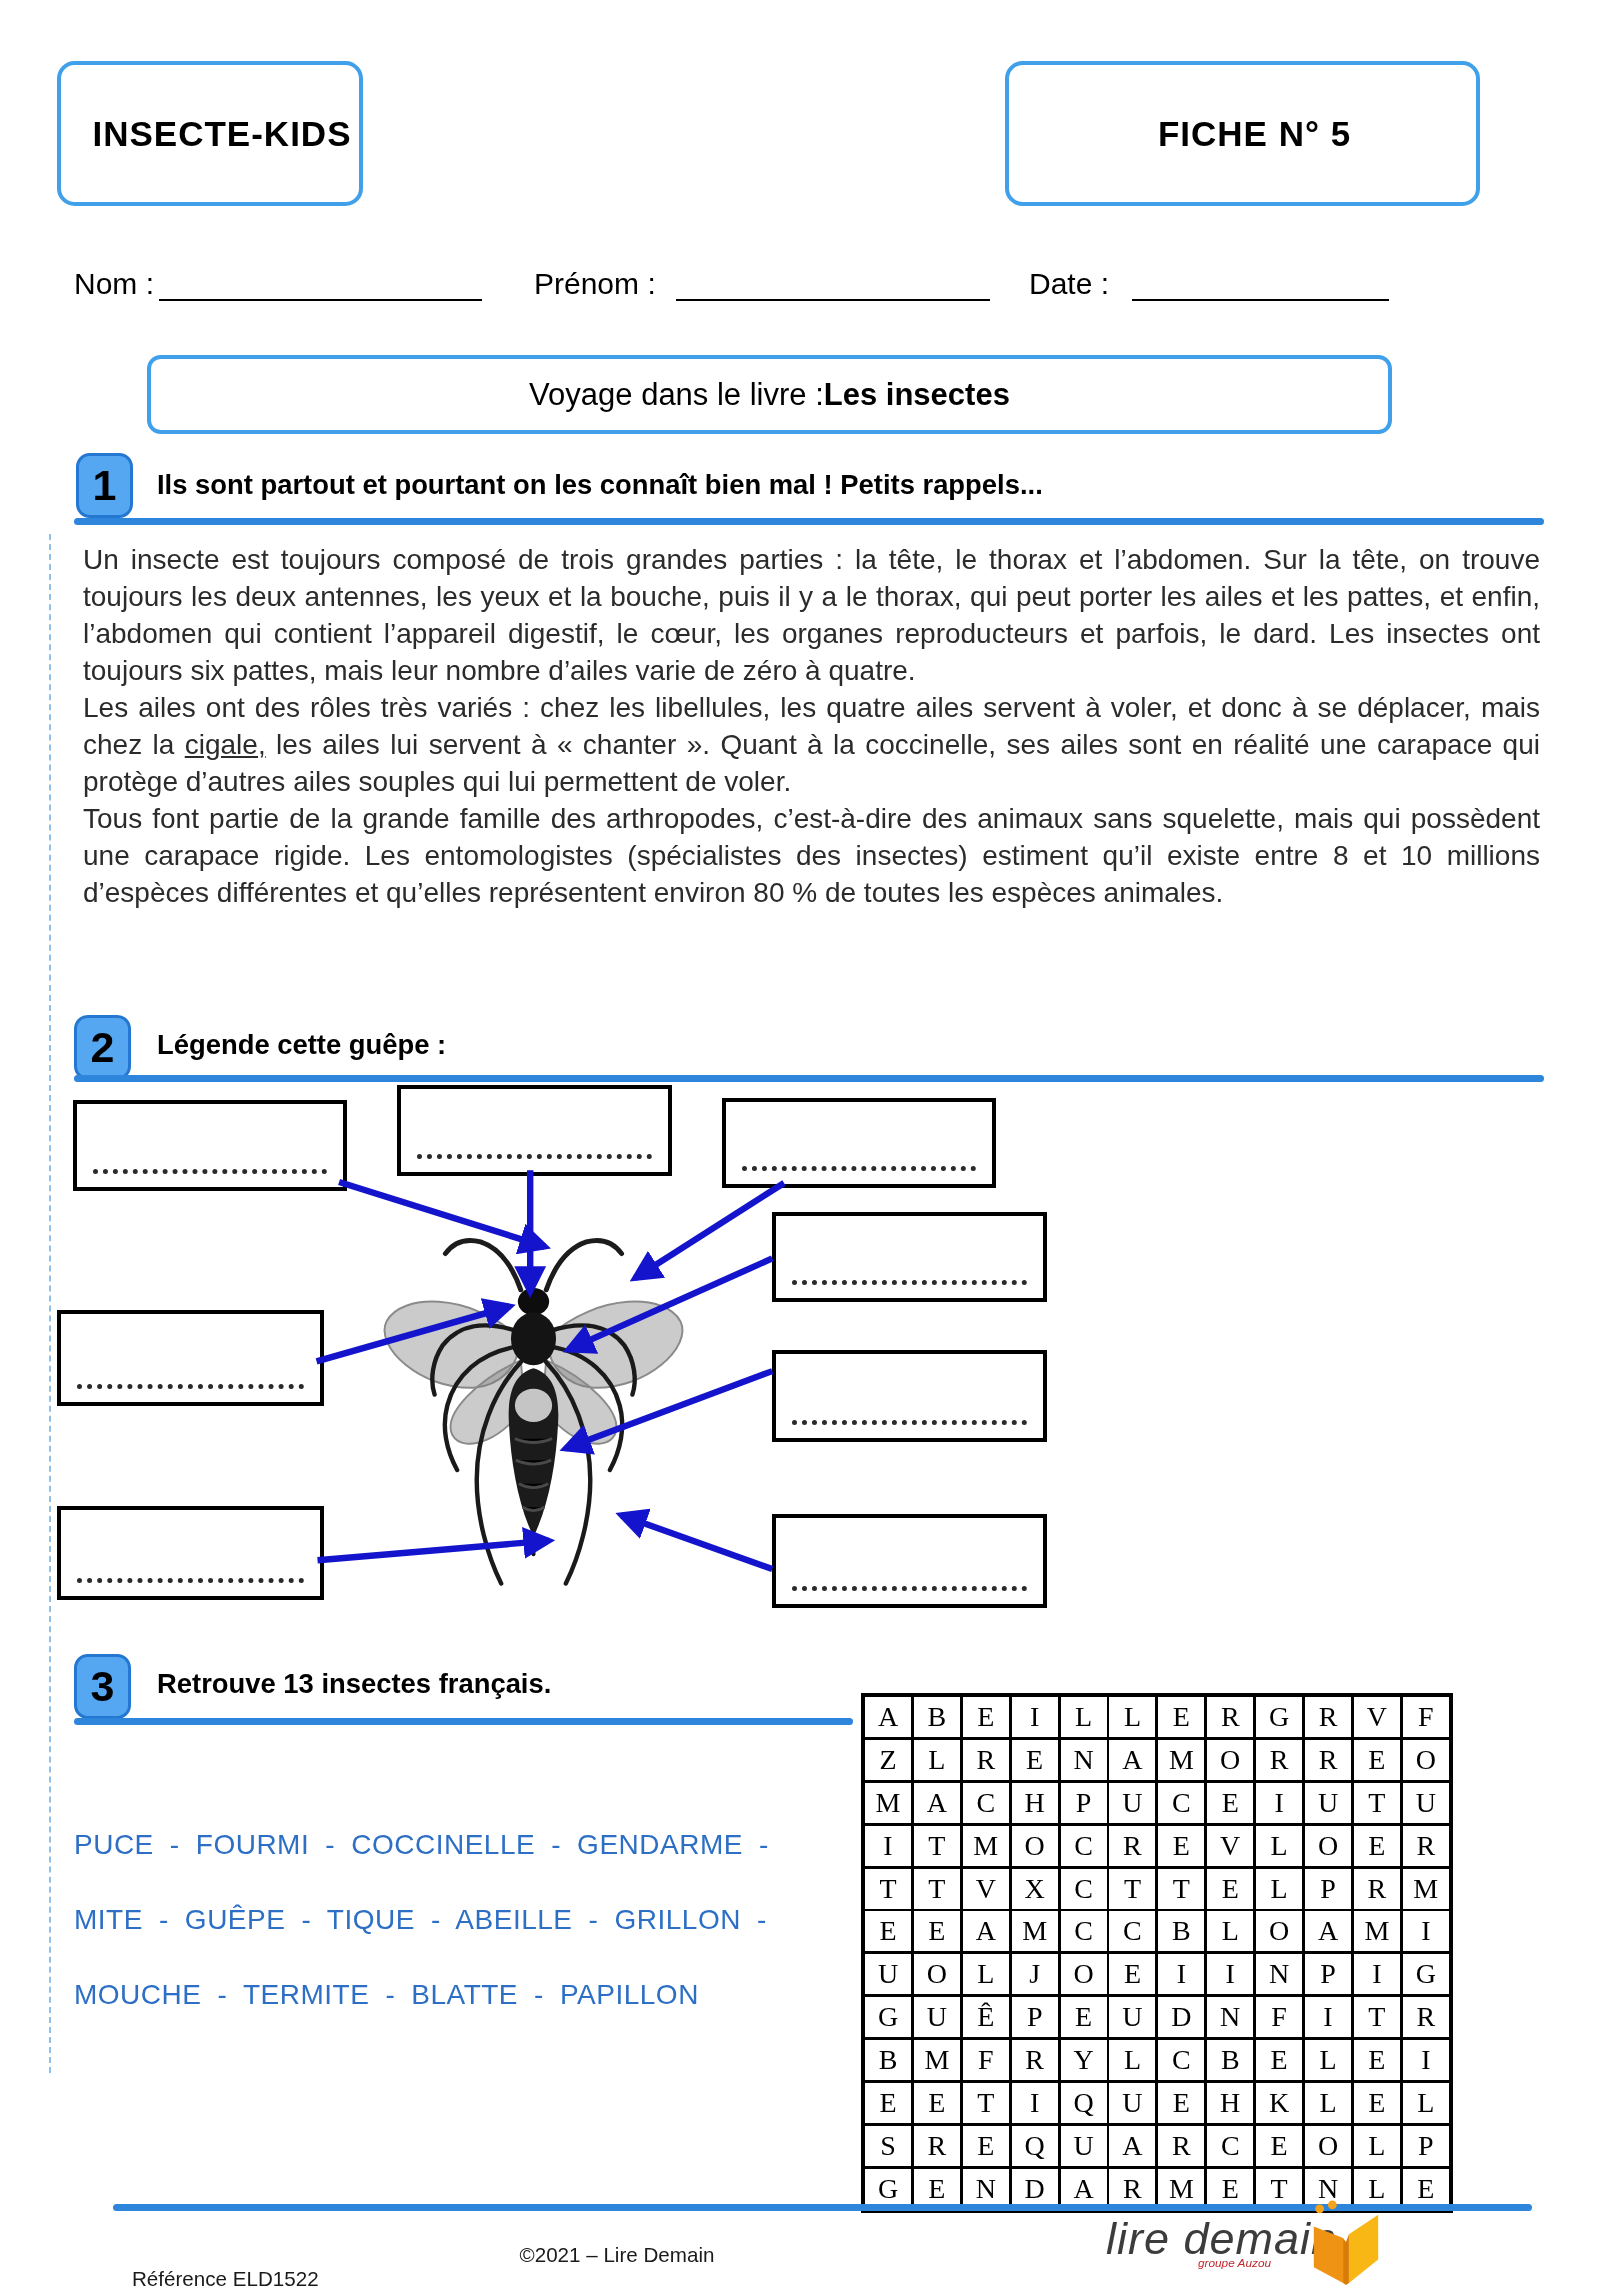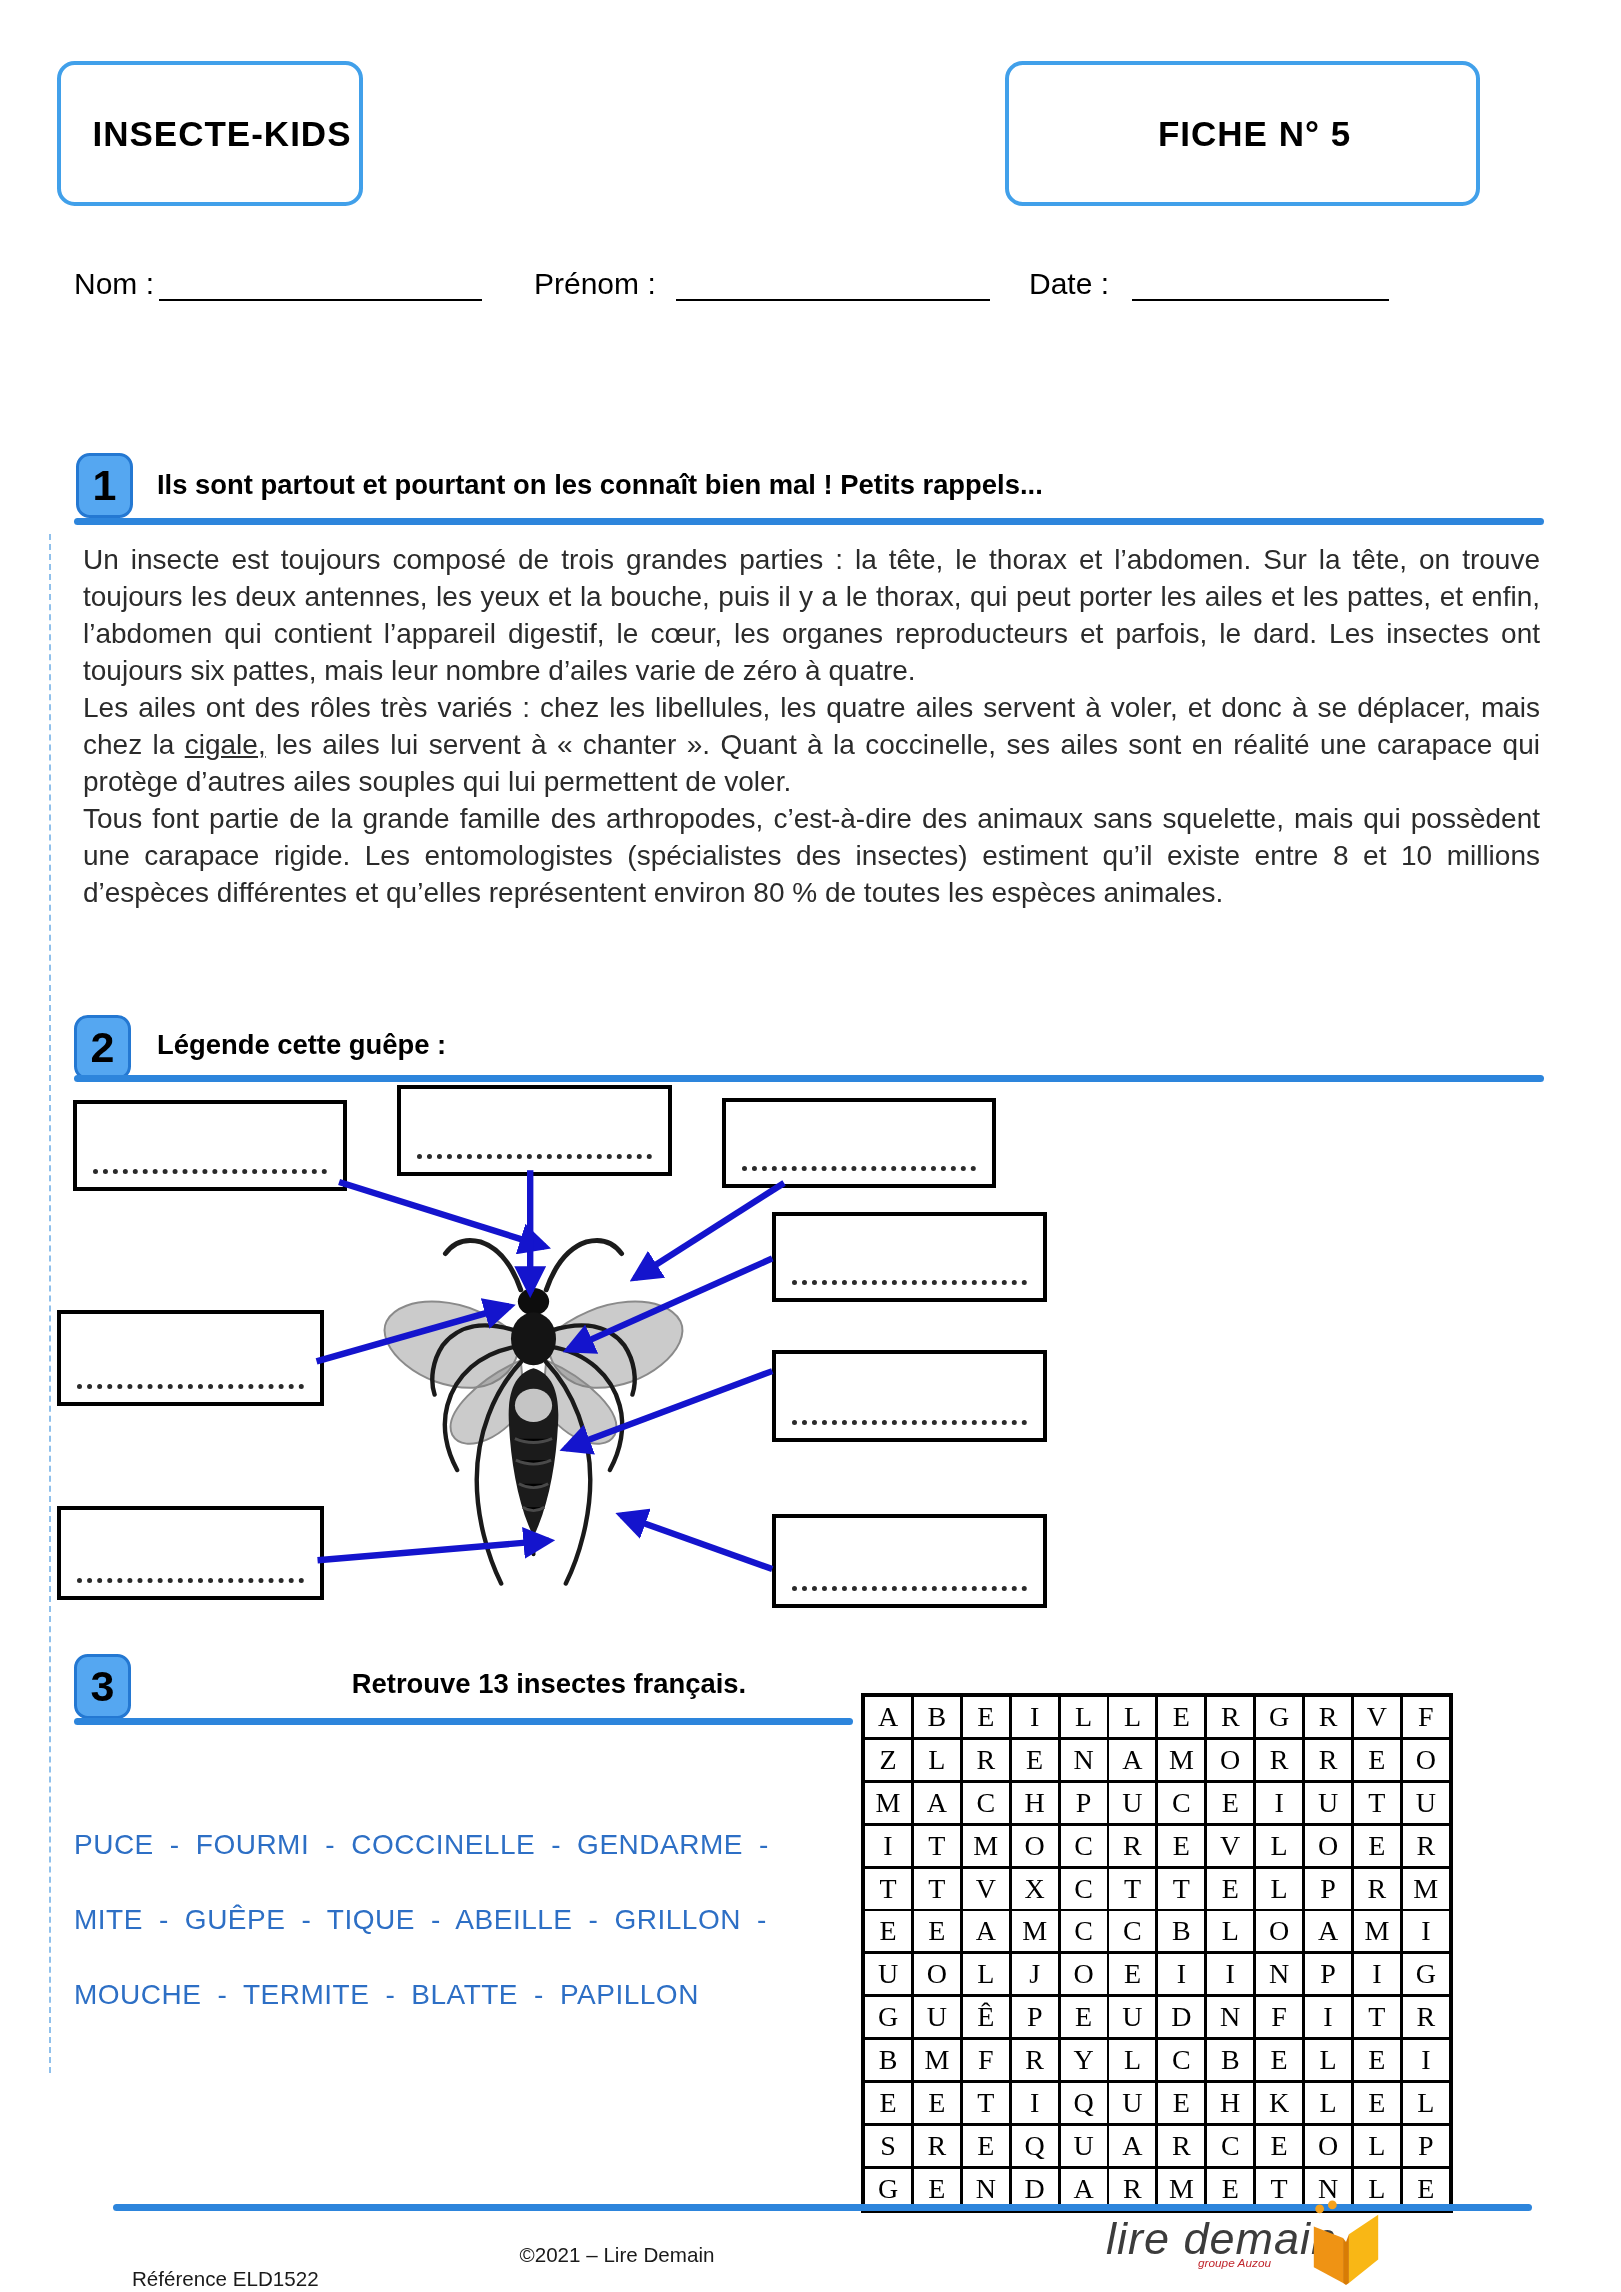--- a/index.html
+++ b/index.html
@@ -71,20 +71,24 @@
     <span>FICHE N° 5</span>
   </div>
 
   <span class="id-label" style="left:74px; top:267px;">Nom :</span>
   <div class="id-line" style="left:159px; top:299px; width:323px;"></div>
   <span class="id-label" style="left:534px; top:267px;">Prénom :</span>
   <div class="id-line" style="left:676px; top:299px; width:314px;"></div>
   <span class="id-label" style="left:1029px; top:267px;">Date :</span>
   <div class="id-line" style="left:1132px; top:299px; width:257px;"></div>
 
+  <div id="title-box">
+    <span>Voyage dans le livre : </span>
+      <span class="bold">Les insectes</span>
+  </div>
 
   <div id="left-dash"></div>
 
   <div class="badge" style="left:76px; top:453px;">
     <span>1</span>
   </div>
   <div class="sec-head" style="left:157px; top:469px; width:1372px;">Ils sont partout et pourtant on les connaît bien mal ! Petits rappels...</div>
   <div class="blue-rule" style="left:74px; top:518px; width:1470px;"></div>
 
   <div id="intro-text"><span>Un insecte est toujours composé de trois grandes parties : la tête, le thorax et l’abdomen. Sur la tête, on trouve toujours les deux antennes, les yeux et la bouche, puis il y a le thorax, qui peut porter les ailes et les pattes, et enfin, l’abdomen qui contient l’appareil digestif, le cœur, les organes reproducteurs et parfois, le dard. Les insectes ont toujours six pattes, mais leur nombre d’ailes varie de zéro à quatre.</span><br>
@@ -174,21 +178,21 @@
       <line x1="323" y1="289" x2="520" y2="233"></line>
       <line x1="788" y1="299" x2="577" y2="378"></line>
       <line x1="324" y1="492" x2="560" y2="472"></line>
       <line x1="788" y1="501" x2="634" y2="446"></line>
     </g>
   </svg>
 
   <div class="badge" style="left:74px; top:1654px;">
     <span>3</span>
   </div>
-  <div class="sec-head" style="left:157px; top:1668px; width:784px;text-align:center;">Retrouve 13 insectes français.</div>
+  <div class="sec-head" style="left:157px; top:1668px; width:784px;">Retrouve 13 insectes français.</div>
   <div class="blue-rule" style="left:74px; top:1718px; width:779px;"></div>
 
   <div id="word-list">
     <div>PUCE - FOURMI - COCCINELLE - GENDARME -</div>
     <div>MITE - GUÊPE - TIQUE - ABEILLE - GRILLON -</div>
     <div>MOUCHE - TERMITE - BLATTE - PAPILLON</div>
   </div>
 
   <div id="ws-grid">
       <div class="ws-cell">A</div>

